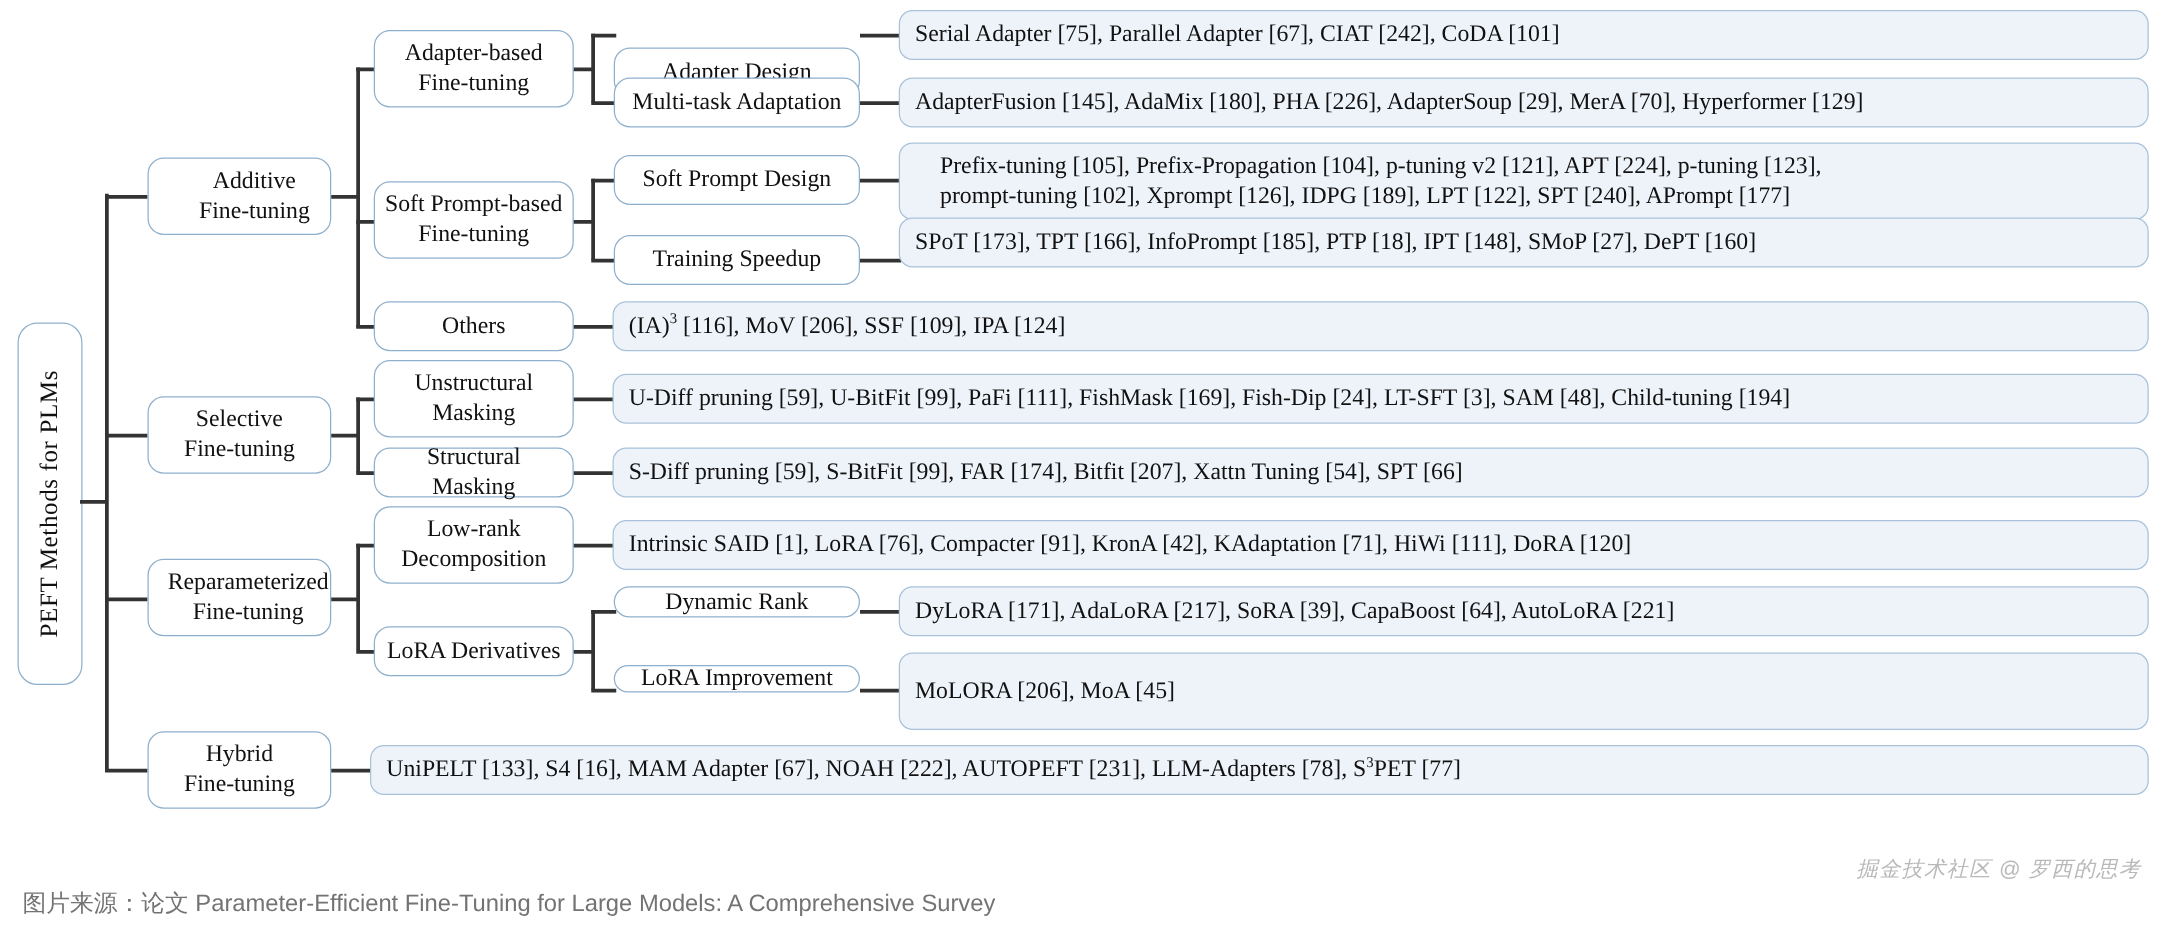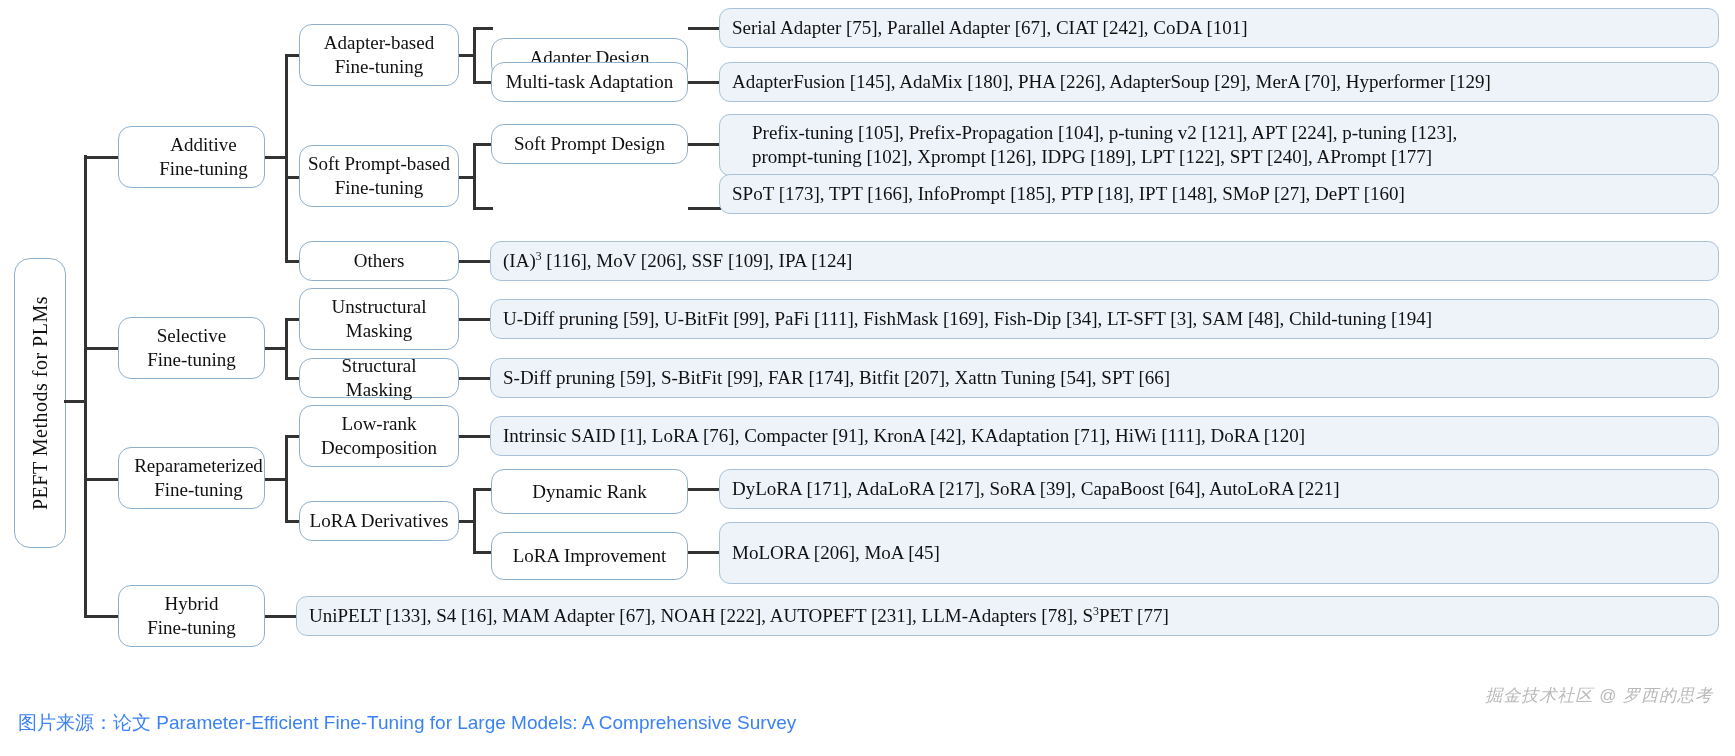--- a/index.html
+++ b/index.html
@@ -25,21 +25,21 @@
              transform:translate(-50%,-50%) rotate(-90deg);
              white-space:nowrap;font-size:20px;letter-spacing:.5px;}
 
   
   .ln-h,.ln-v{position:absolute;background:#333;}
   .ln-h{height:3px;}
   .ln-v{width:3px;}
 
   
   .caption{position:absolute;left:18px;top:710px;font-size:19px;
-           font-family:"Liberation Sans","DejaVu Sans",sans-serif;color:#3b82f6;}
+           font-family:"Liberation Sans","DejaVu Sans",sans-serif;color:#737373;}
   .watermark{position:absolute;right:22px;top:662px;font-size:17px;color:#b9b9b9;
              font-family:"Liberation Sans","DejaVu Sans",sans-serif;
              font-style:italic;letter-spacing:1px;margin-top:22px;}
   sup{font-size:.62em;vertical-align:super;line-height:0;}
 </style>
 </head>
 <body>
 
 <div class="diagram">
 
@@ -107,20 +107,23 @@
   </div>
   <div class="ln-h" style="left:688px;top:143px;width:33px;"></div>
   <div class="node leaf" style="left:719px;top:114px;width:1000px;height:62px;padding-left:32px;">
     <span class="txt">
       <span class="ln">Prefix-tuning [105], Prefix-Propagation [104], p-tuning v2 [121], APT [224], p-tuning [123],</span>
       <span class="ln">prompt-tuning [102], Xprompt [126], IDPG [189], LPT [122], SPT [240], APrompt [177]</span>
     </span>
   </div>
 
   <div class="ln-h" style="left:473px;top:207px;width:20px;"></div>
+  <div class="node" style="left:491px;top:188px;width:197px;height:40px;">
+    <span>Training Speedup</span>
+  </div>
   <div class="ln-h" style="left:688px;top:207px;width:33px;"></div>
   <div class="node leaf" style="left:719px;top:174px;width:1000px;height:40px;">
     <span class="txt">SPoT [173], TPT [166], InfoPrompt [185], PTP [18], IPT [148], SMoP [27], DePT [160]</span>
   </div>
 
   <div class="ln-h" style="left:285px;top:260px;width:16px;"></div>
   <div class="node" style="left:299px;top:241px;width:160px;height:40px;">
     <span>Others</span>
   </div>
   <div class="ln-h" style="left:459px;top:260px;width:33px;"></div>
@@ -142,21 +145,21 @@
 
   <div class="ln-h" style="left:285px;top:318px;width:16px;"></div>
   <div class="node" style="left:299px;top:288px;width:160px;height:62px;">
     <span>
       <span class="ln">Unstructural</span>
       <span class="ln">Masking</span>
     </span>
   </div>
   <div class="ln-h" style="left:459px;top:318px;width:33px;"></div>
   <div class="node leaf" style="left:490px;top:299px;width:1229px;height:40px;">
-    <span class="txt">U-Diff pruning [59], U-BitFit [99], PaFi [111], FishMask [169], Fish-Dip [34], LT-SFT [3], SAM [48], Child-tuning [194]</span>
+    <span class="txt">U-Diff pruning [59], U-BitFit [99], PaFi [111], FishMask [169], Fish-Dip [24], LT-SFT [3], SAM [48], Child-tuning [194]</span>
   </div>
 
   <div class="ln-h" style="left:285px;top:377px;width:16px;"></div>
   <div class="node" style="left:299px;top:358px;width:160px;height:40px;">
     <span>Structural Masking</span>
   </div>
   <div class="ln-h" style="left:459px;top:377px;width:33px;"></div>
   <div class="node leaf" style="left:490px;top:358px;width:1229px;height:40px;">
     <span class="txt">S-Diff pruning [59], S-BitFit [99], FAR [174], Bitfit [207], Xattn Tuning [54], SPT [66]</span>
   </div>
@@ -184,30 +187,30 @@
   </div>
 
   <div class="ln-h" style="left:285px;top:520px;width:16px;"></div>
   <div class="node" style="left:299px;top:501px;width:160px;height:40px;">
     <span>LoRA Derivatives</span>
   </div>
   <div class="ln-h" style="left:459px;top:520px;width:16px;"></div>
   <div class="ln-v" style="left:473px;top:488px;height:64px;"></div>
 
   <div class="ln-h" style="left:473px;top:488px;width:20px;"></div>
-  <div class="node" style="left:491px;top:469px;width:197px;height:45px;">
+  <div class="node" style="left:491px;top:469px;width:197px;height:25px;">
     <span>Dynamic Rank</span>
   </div>
   <div class="ln-h" style="left:688px;top:488px;width:33px;"></div>
   <div class="node leaf" style="left:719px;top:469px;width:1000px;height:40px;">
     <span class="txt">DyLoRA [171], AdaLoRA [217], SoRA [39], CapaBoost [64], AutoLoRA [221]</span>
   </div>
 
   <div class="ln-h" style="left:473px;top:551px;width:20px;"></div>
-  <div class="node" style="left:491px;top:532px;width:197px;height:48px;">
+  <div class="node" style="left:491px;top:532px;width:197px;height:22px;">
     <span>LoRA Improvement</span>
   </div>
   <div class="ln-h" style="left:688px;top:551px;width:33px;"></div>
   <div class="node leaf" style="left:719px;top:522px;width:1000px;height:62px;">
     <span class="txt">
       <span class="ln">MoLORA [206], MoA [45]</span>
     </span>
   </div>
 
   <div class="ln-h" style="left:84px;top:615px;width:34px;"></div>

